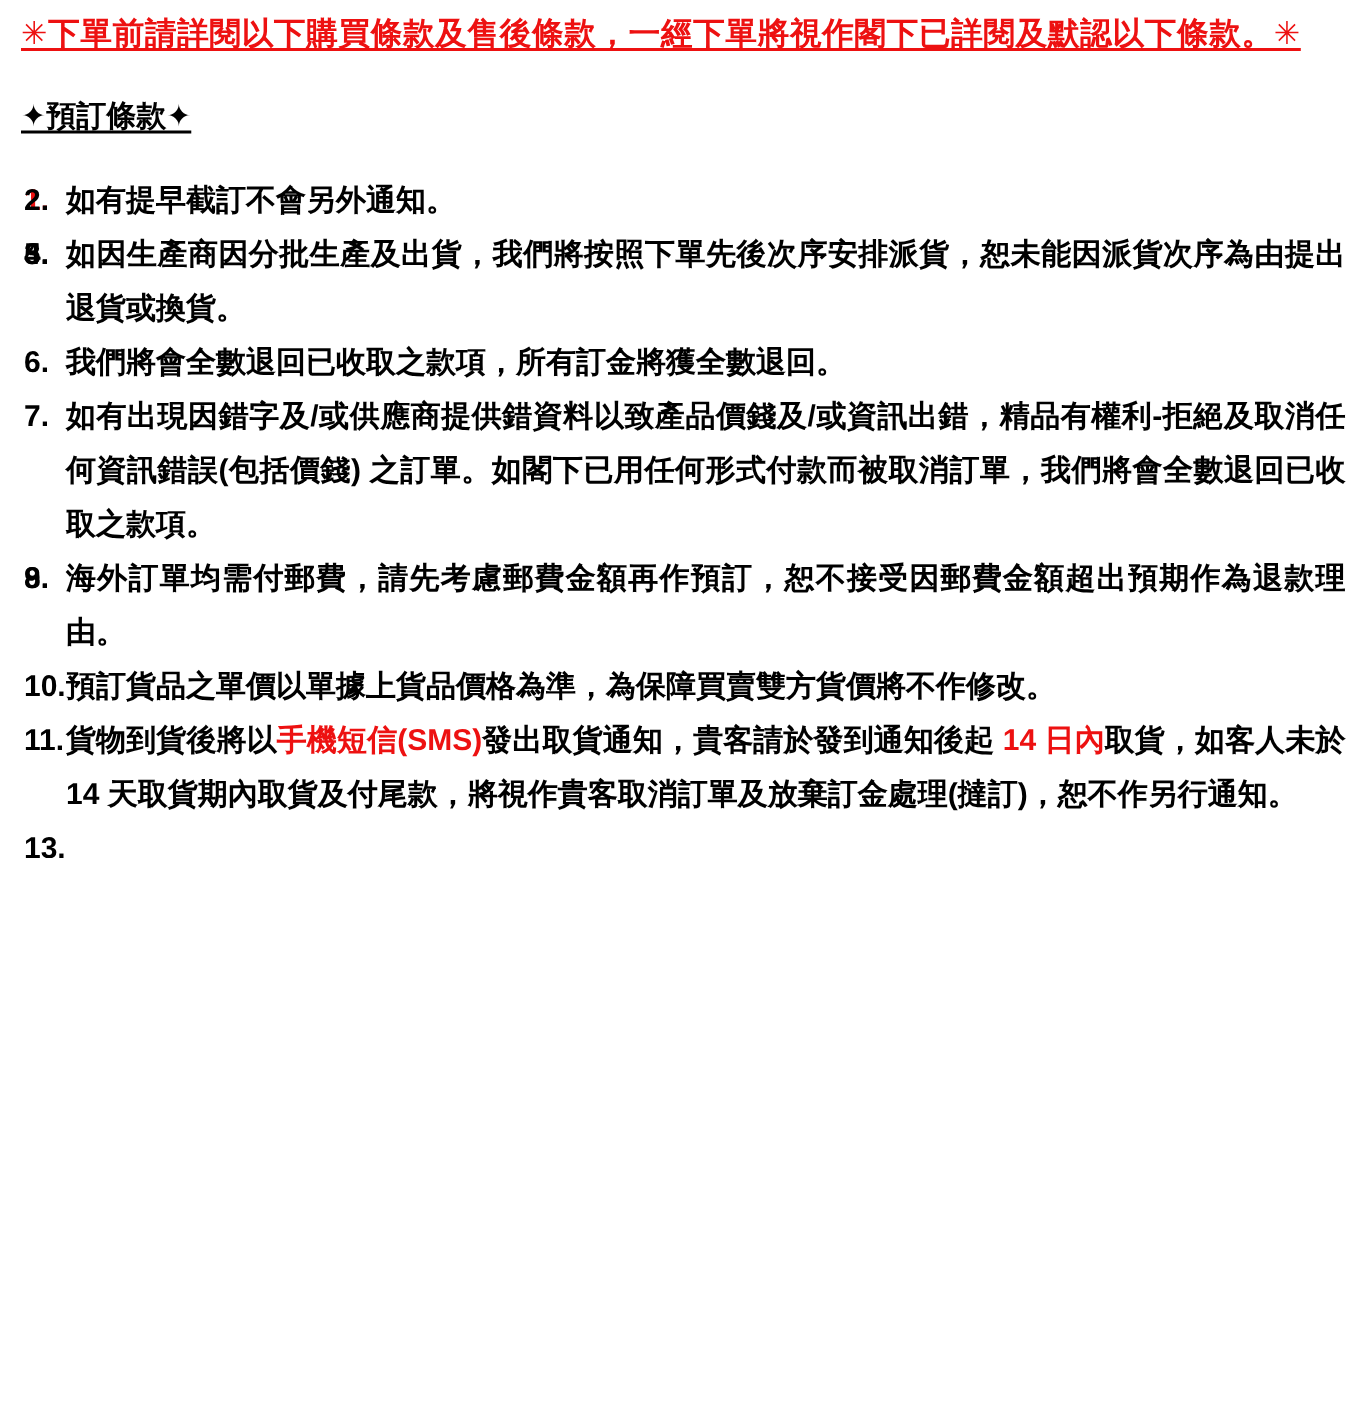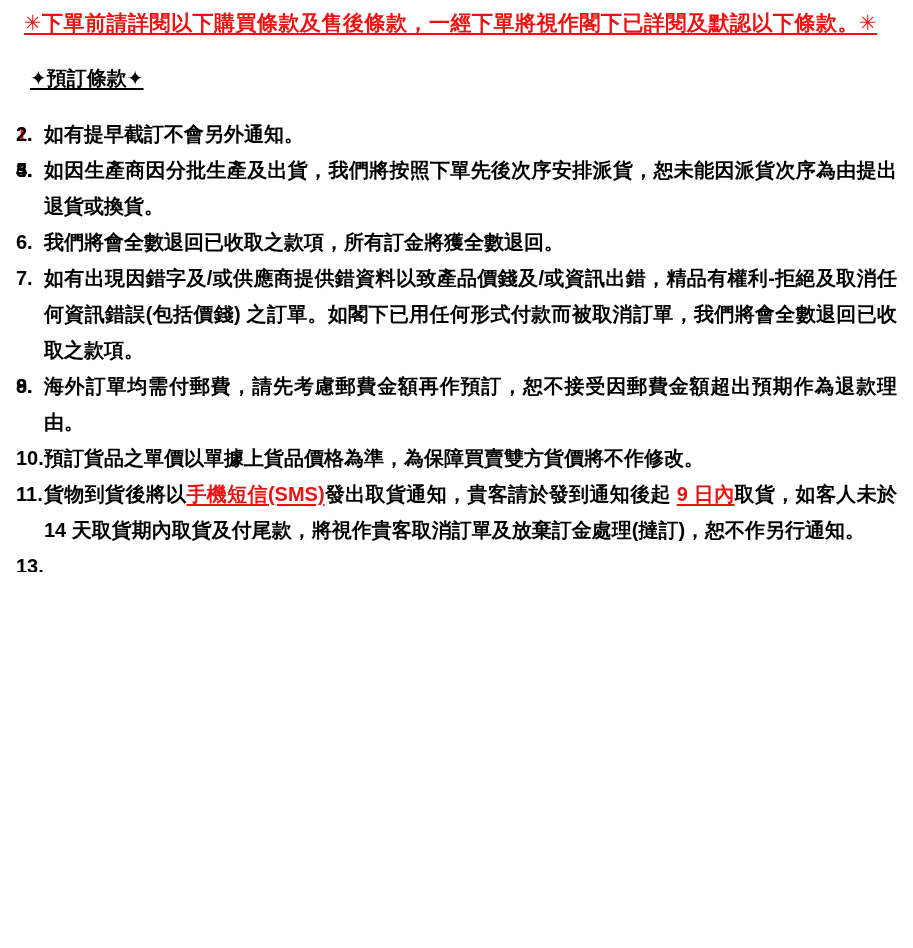--- a/index.html
+++ b/index.html
@@ -21,28 +21,28 @@
     box-sizing:border-box;
     width:913px;
   }
   .notice{
     color:var(--red);
     font-size:21px;
     line-height:30px;
     letter-spacing:0.5px;
     text-decoration:underline;
     text-underline-offset:3px;
-    margin:0 0 16px 10px;
+    margin:0 0 16px 0;
   }
   .heading{
     font-size:20px;
     line-height:28px;
     text-decoration:underline;
     text-underline-offset:3px;
-    margin:26px 0 20px 16px;
+    margin:26px 0 20px 0;
   }
   ol.terms{
     list-style:none;
     margin:24px 0 0 0;
     padding:0;
     font-size:20px;
     line-height:36px;
     text-align:justify;
   }
   ol.terms li{
@@ -51,21 +51,20 @@
     margin:0;
   }
   ol.terms li .num{
     position:absolute;
     left:2px;
     top:0;
   }
   li.red{color:var(--red);}
   .red-underline{
     color:var(--red);
-    text-decoration:underline;
     text-underline-offset:3px;
   }
 </style>
 </head>
 <body>
 
 <div class="page">
   <div class="notice">✳下單前請詳閱以下購買條款及售後條款，一經下單將視作閣下已詳閱及默認以下條款。✳</div>
 
   <div class="heading">✦預訂條款✦</div>
@@ -74,18 +73,18 @@
       <li class="red"><span class="num">1.</span></li>
       <li><span class="num">2.</span><span>如有提早截訂不會另外通知。</span></li>
       <li><span class="num">3.</span></li>
       <li><span class="num">4.</span></li>
       <li><span class="num">5.</span><span>如因生產商因分批生產及出貨，我們將按照下單先後次序安排派貨，恕未能因派貨次序為由提出退貨或換貨。</span></li>
       <li><span class="num">6.</span><span>我們將會全數退回已收取之款項，所有訂金將獲全數退回。</span></li>
       <li><span class="num">7.</span><span>如有出現因錯字及/或供應商提供錯資料以致產品價錢及/或資訊出錯，精品有權利-拒絕及取消任何資訊錯誤(包括價錢) 之訂單。如閣下已用任何形式付款而被取消訂單，我們將會全數退回已收取之款項。</span></li>
       <li><span class="num">8.</span></li>
       <li><span class="num">9.</span><span>海外訂單均需付郵費，請先考慮郵費金額再作預訂，恕不接受因郵費金額超出預期作為退款理由。</span></li>
       <li><span class="num">10.</span><span>預訂貨品之單價以單據上貨品價格為準，為保障買賣雙方貨價將不作修改。</span></li>
-      <li><span class="num">11.</span><span>貨物到貨後將以</span><span class="red-underline">手機短信(SMS)</span><span>發出取貨通知，貴客請於發到通知後起 </span><span class="red-underline">9 日內</span><span>取貨，如客人未於 14 天取貨期內取貨及付尾款，將視作貴客取消訂單及放棄訂金處理(撻訂)，恕不作另行通知。</span></li>
+      <li><span class="num">11.</span><span>貨物到貨後將以</span><span class="red-underline">手機短信(SMS)</span><span>發出取貨通知，貴客請於發到通知後起 </span><span class="red-underline">14 日內</span><span>取貨，如客人未於 14 天取貨期內取貨及付尾款，將視作貴客取消訂單及放棄訂金處理(撻訂)，恕不作另行通知。</span></li>
       <li>
         <span class="num">13.</span>
       </li>
     </ol>
 </div>
 
 </body></html>

